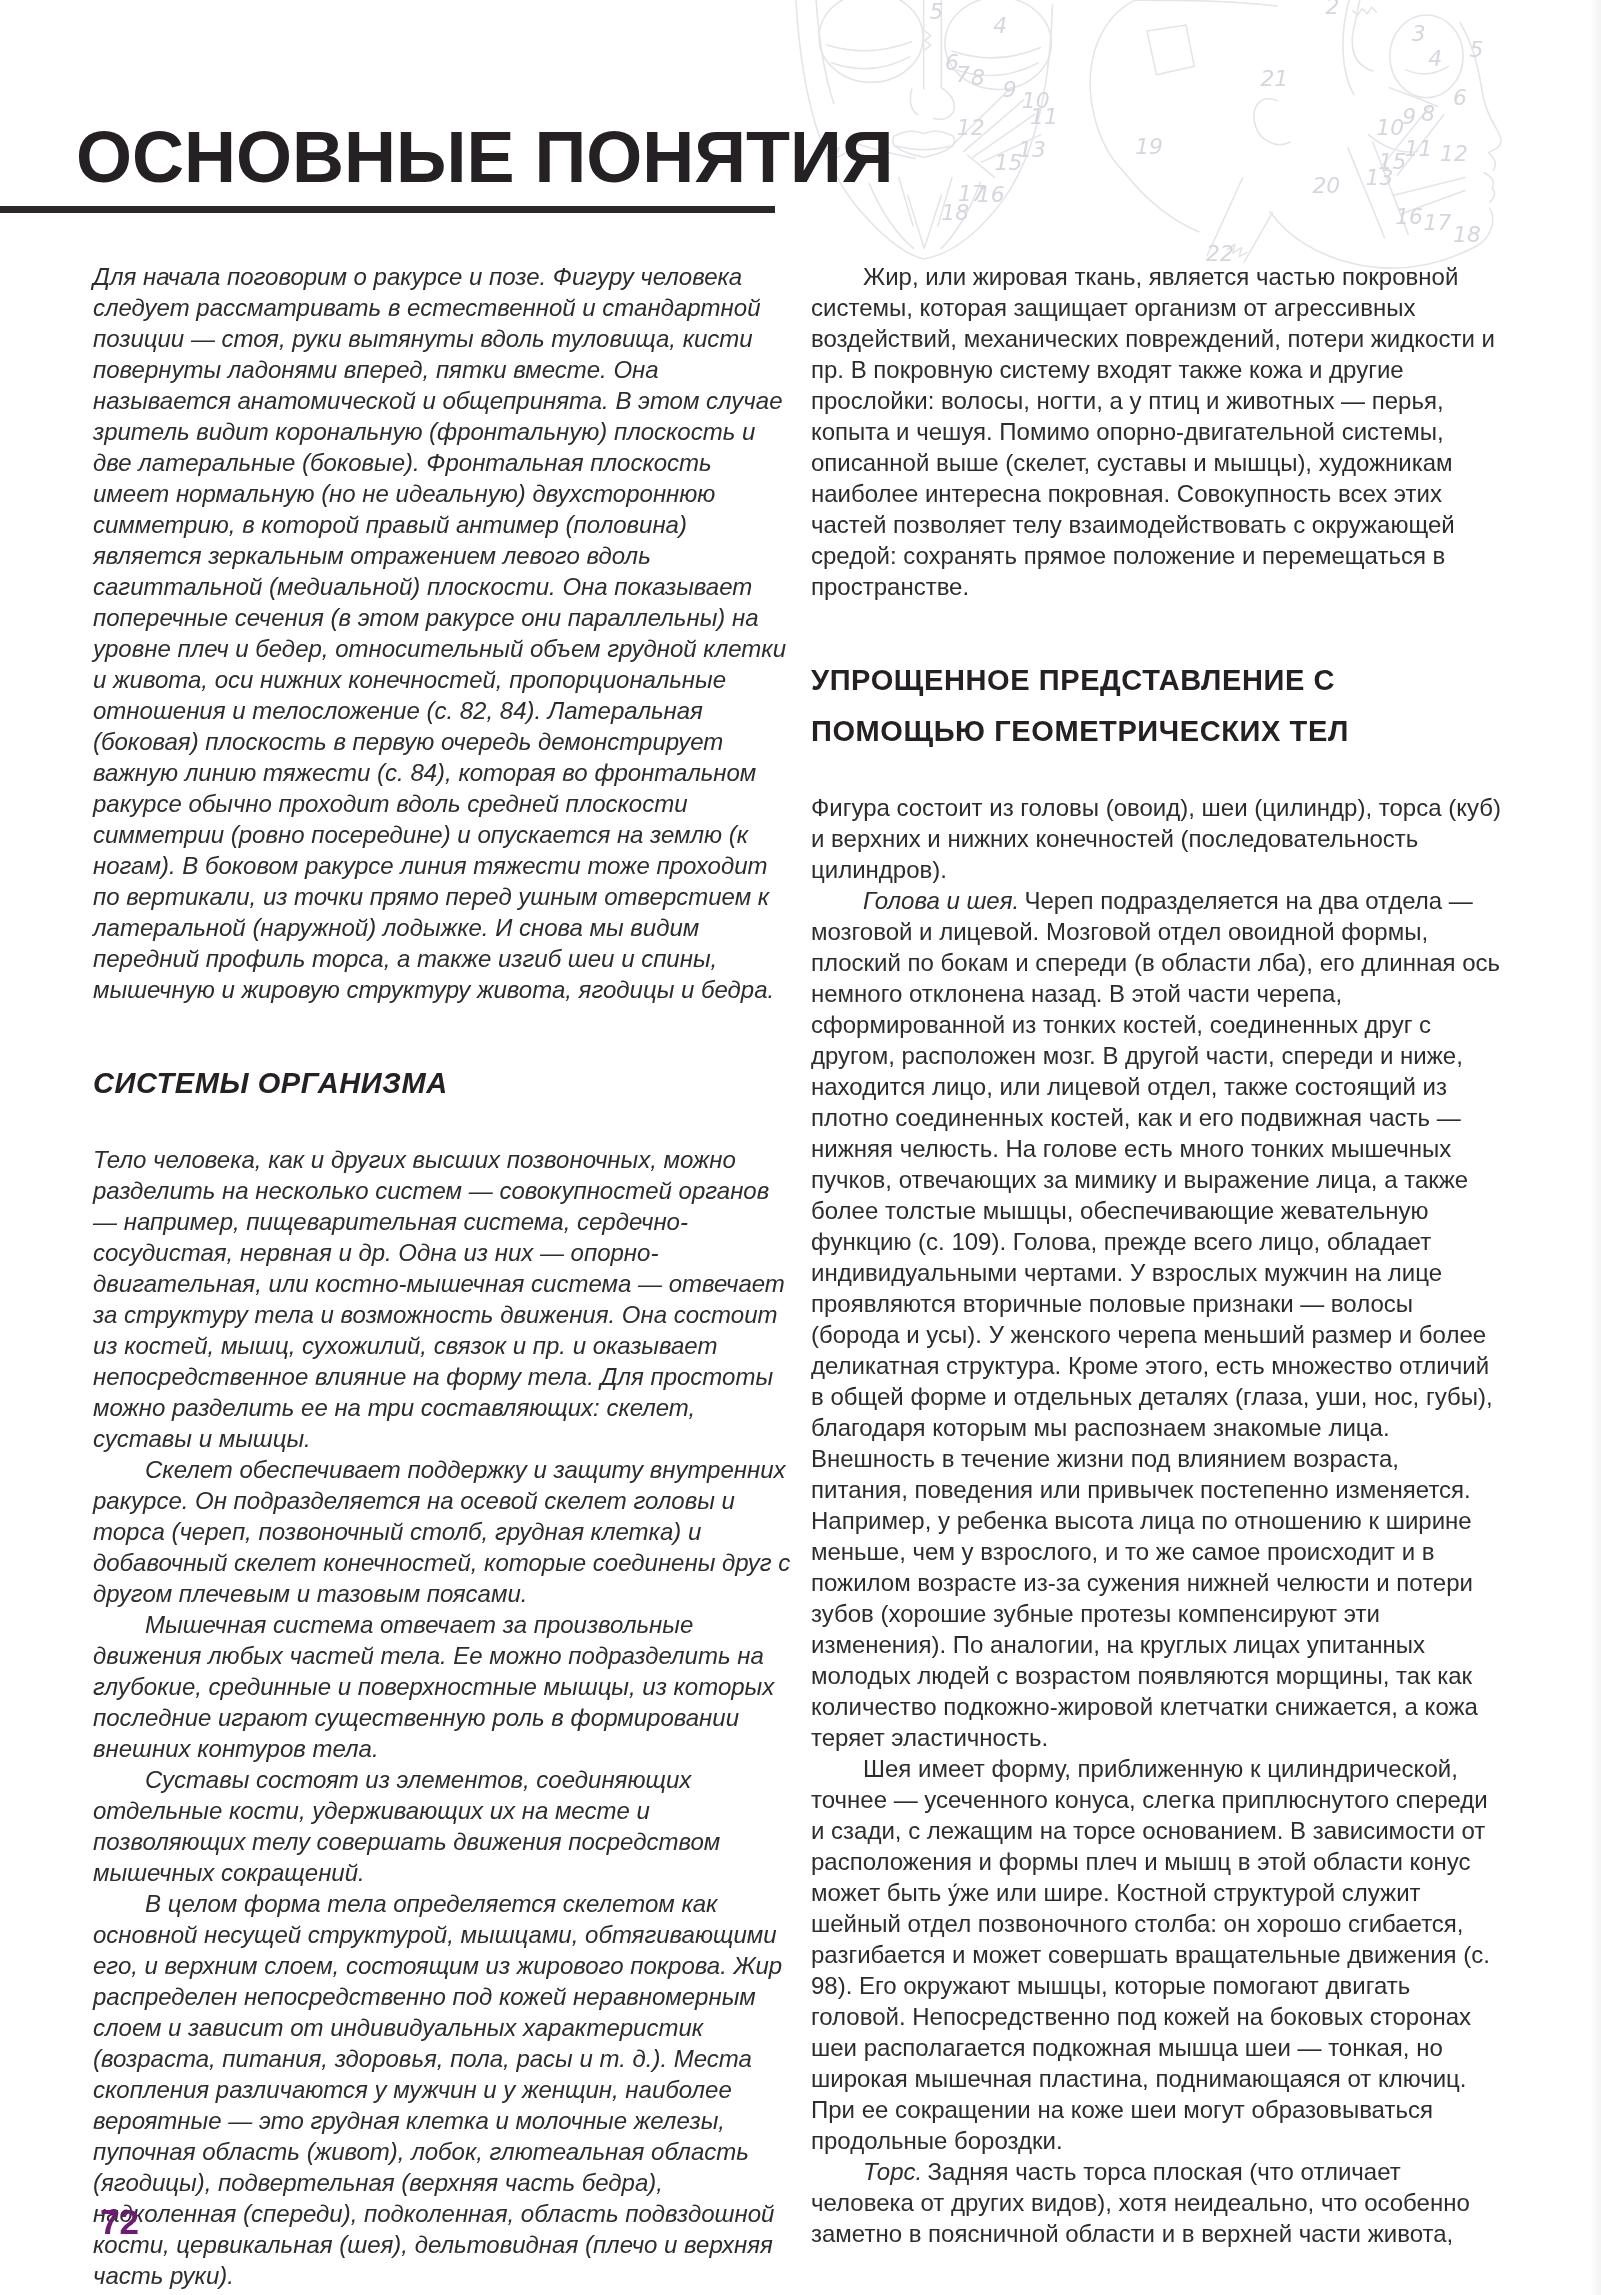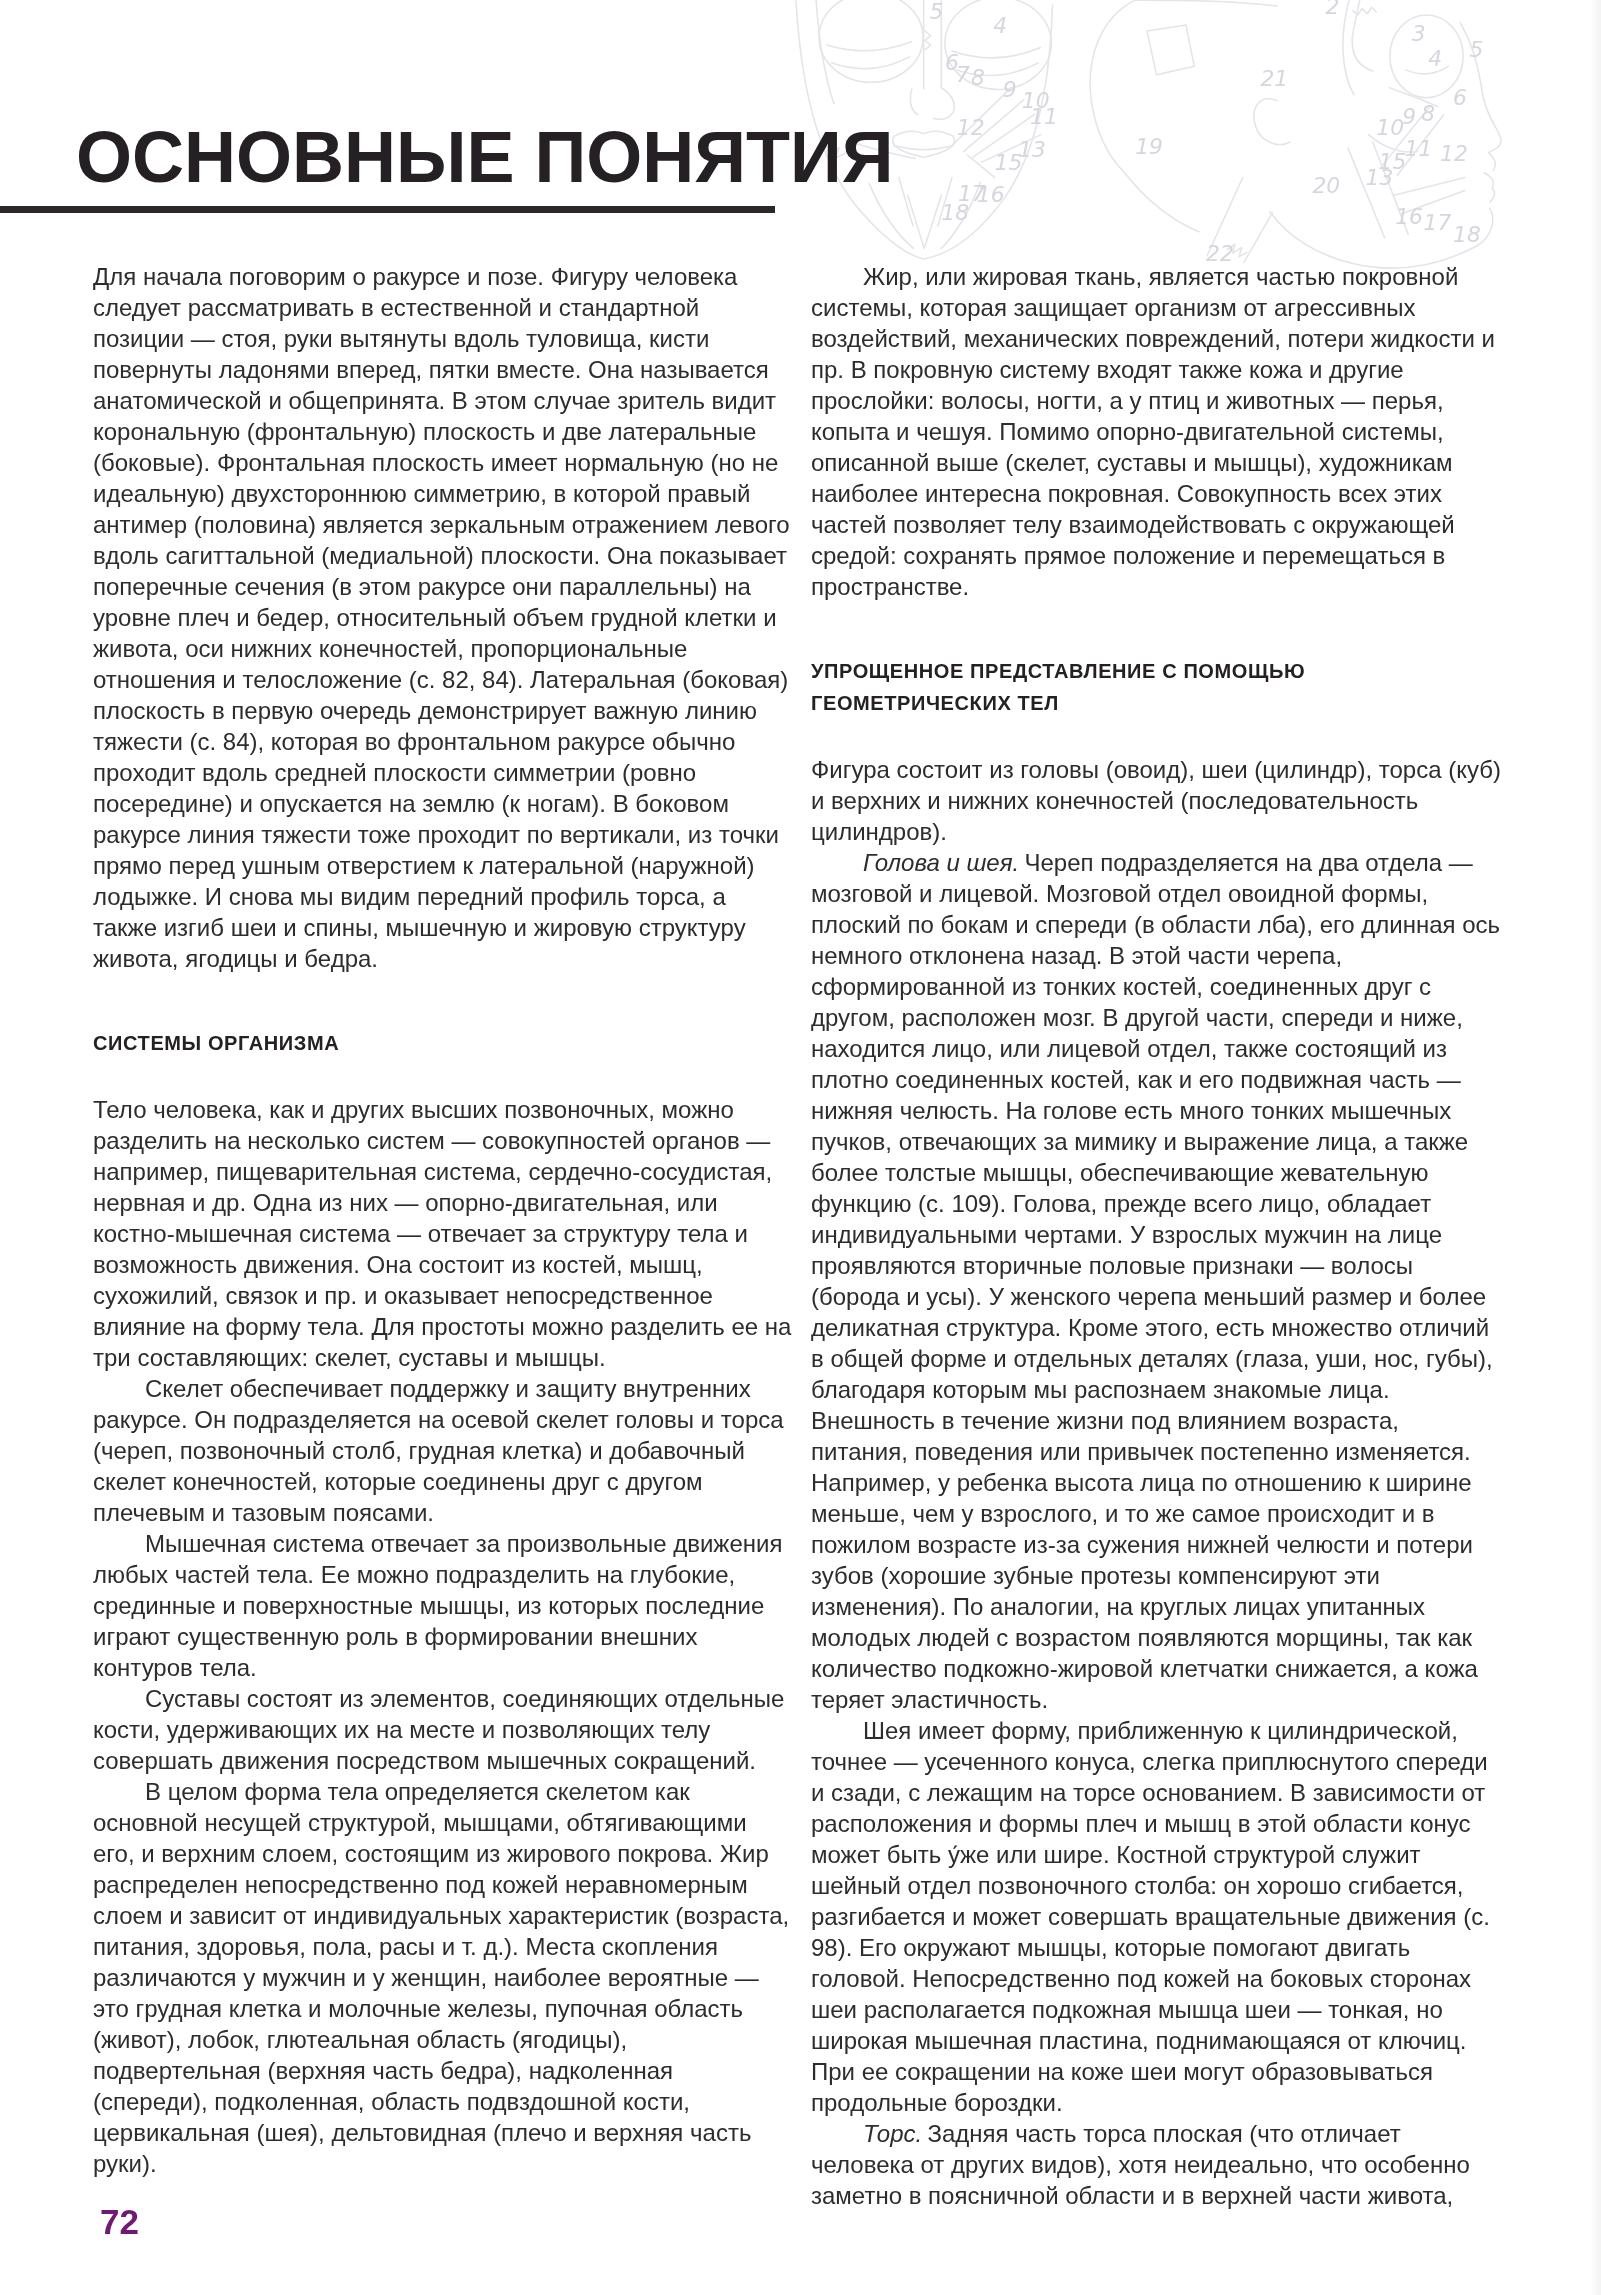--- a/index.html
+++ b/index.html
@@ -20,26 +20,26 @@
   .page-title {
     position:absolute; left:76px; top:116px;
     font-size:72px; font-weight:bold; letter-spacing:0px;
     color:#242024; white-space:nowrap; z-index:2;
   }
   .title-rule {
     position:absolute; left:0; top:206px; width:775px; height:6.5px;
     background:#2b272b; z-index:2;
   }
   .col { position:absolute; top:261px; font-size:24px; line-height:31px; text-align:left; }
-  .col-left  { left:93px;  width:700px; }
+  .col-left  { left:93px;  width:700px;font-style:italic; }
   .col-right { left:811px; width:691px; }
   .col p { margin:0; }
   .col p.indent { text-indent:52px; }
   .section-heading {
-    font-size:20px; line-height:32px; font-weight:bold; letter-spacing:0.6px;
+    font-size:29px; line-height:51px; font-weight:bold; letter-spacing:0.6px;
     color:#242024; margin:53px 0 35px 0;
   }
   .lead-italic { font-style:italic; margin-right:0.22em; }
   .page-number {
     position:absolute; left:100px; top:2202px;
     font-size:35px; font-weight:bold; color:#701a75;
   }
   .edge-shade {
     position:absolute; right:0; top:0; width:13px; height:100%;
     background:linear-gradient(to right, rgba(0,0,0,0), rgba(0,0,0,0.05));

